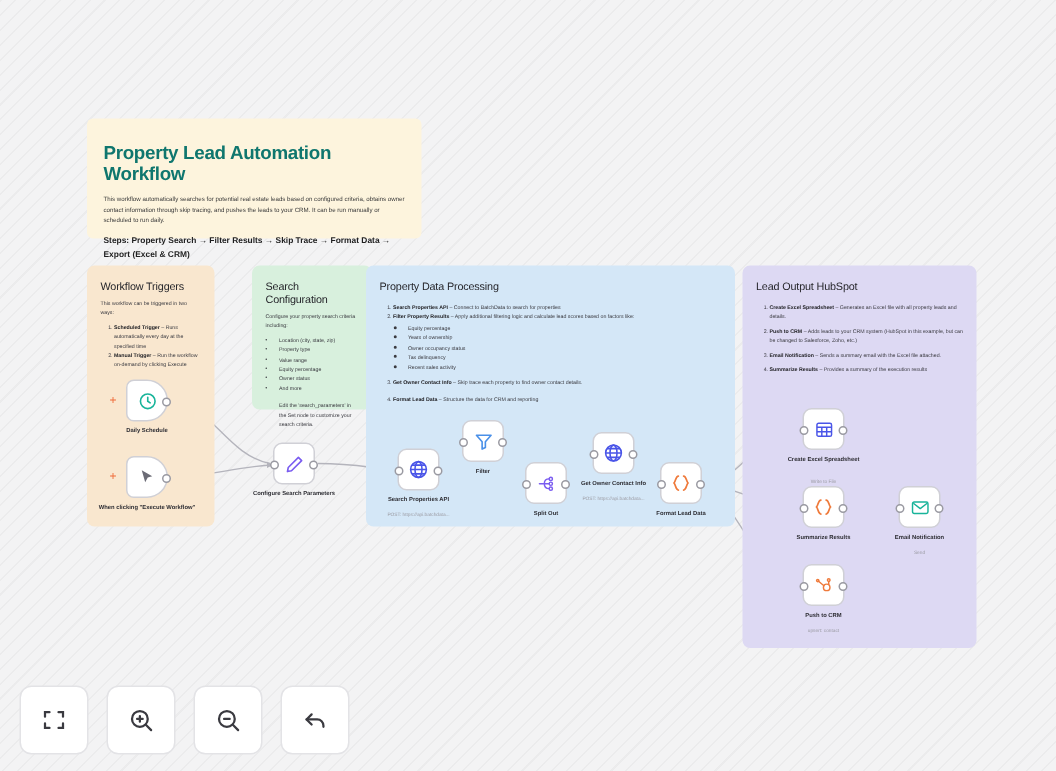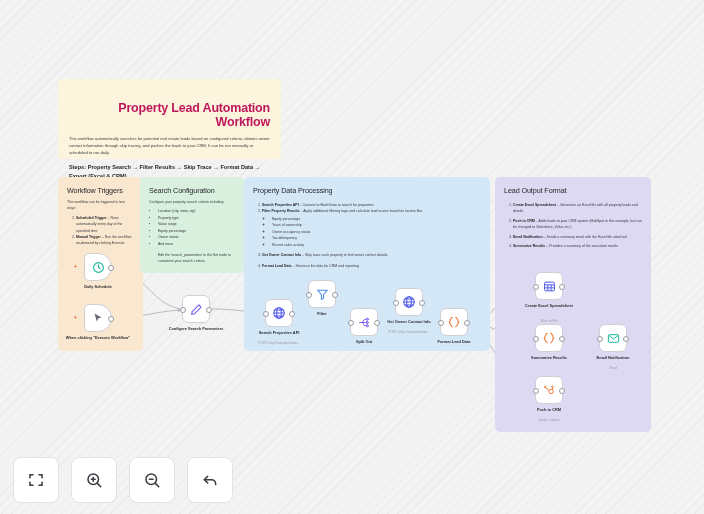--- a/index.html
+++ b/index.html
@@ -19,23 +19,22 @@
   .sticky{
     position:absolute;border-radius:4px;
     box-sizing:border-box;
   }
   
   #note-main{
     left:58px;top:79px;width:223px;height:80px;
     background:#fdf4dd;padding:10px 11px;
   }
   #note-main .nt-title{
-    font-size:12.5px;font-weight:700;color:#be185d;letter-spacing:-0.2px;
-    margin:12px 0 6px 0;
-    text-align:right;
+    font-size:12.5px;font-weight:700;color:#0f766e;letter-spacing:-0.2px;
+    margin:6px 0 6px 0;
   }
   #note-main .nt-body{
     font-size:4.1px;line-height:1.75;color:#3b3b3b;margin:0 0 7px 0;
   }
   #note-main .nt-steps{
     font-size:5.6px;line-height:1.6;color:#1f1f1f;font-weight:700;margin:0;
   }
   
   .panel{position:absolute;border-radius:5px;box-sizing:border-box;}
   .panel .p-title{
@@ -46,21 +45,21 @@
     font-size:3.5px;line-height:1.8;color:#3a3a40;
     padding:0 9px;margin:4px 0 0 0;
   }
   .panel ul,.panel ol{margin:3px 0 0 0;padding:0 9px 0 18px;}
   .panel li{font-size:3.5px;line-height:1.85;color:#3a3a40;}
   .panel li b{font-weight:700;color:#232327;}
   .panel ul.sub{padding-left:10px;margin-top:1px;list-style:circle;}
   .panel .hint{font-size:3.5px;line-height:1.8;color:#3a3a40;padding:0 9px 0 18px;margin-top:5px;}
 
   #panel-triggers{left:58px;top:177px;width:85px;height:174px;background:#f9e7cf;}
-  #panel-search{left:140px;top:177px;width:104px;height:96px;background:#d8f0dd;}
+  #panel-search{left:168px;top:177px;width:80px;height:96px;background:#d8f0dd;}
   #panel-process{left:244px;top:177px;width:246px;height:174px;background:#d4e7f7;}
   #panel-output{left:495px;top:177px;width:156px;height:255px;background:#ddd9f3;}
 
   
   .node{position:absolute;}
   .node .box{
     width:28px;height:28px;border-radius:6px;
     background:#ffffff;border:1px solid #d0d0d6;
     box-sizing:border-box;display:flex;align-items:center;justify-content:center;
     position:relative;
@@ -186,21 +185,21 @@
           <li>Tax delinquency</li>
           <li>Recent sales activity</li>
         </ul>
       </li>
       <li style="margin-top:4px;"><b>Get Owner Contact Info</b><span> – Skip trace each property to find owner contact details.</span></li>
       <li style="margin-top:4px;"><b>Format Lead Data</b><span> – Structure the data for CRM and reporting</span></li>
     </ol>
   </div>
 
   <div class="panel" id="panel-output">
-    <div class="p-title">Lead Output Format</div>
+    <div class="p-title">Lead Output HubSpot</div>
     <ol style="margin-top:7px;">
       <li><b>Create Excel Spreadsheet</b><span> – Generates an Excel file with all property leads and details.</span></li>
       <li style="margin-top:3px;"><b>Push to CRM</b><span> – Adds leads to your CRM system (HubSpot in this example, but can be changed to Salesforce, Zoho, etc.)</span></li>
       <li style="margin-top:3px;"><b>Email Notification</b><span> – Sends a summary email with the Excel file attached.</span></li>
       <li style="margin-top:3px;"><b>Summarize Results</b><span> – Provides a summary of the execution results</span></li>
     </ol>
   </div>
 
   <div class="node" style="left:84px;top:253px;">
     <div class="box trig">

